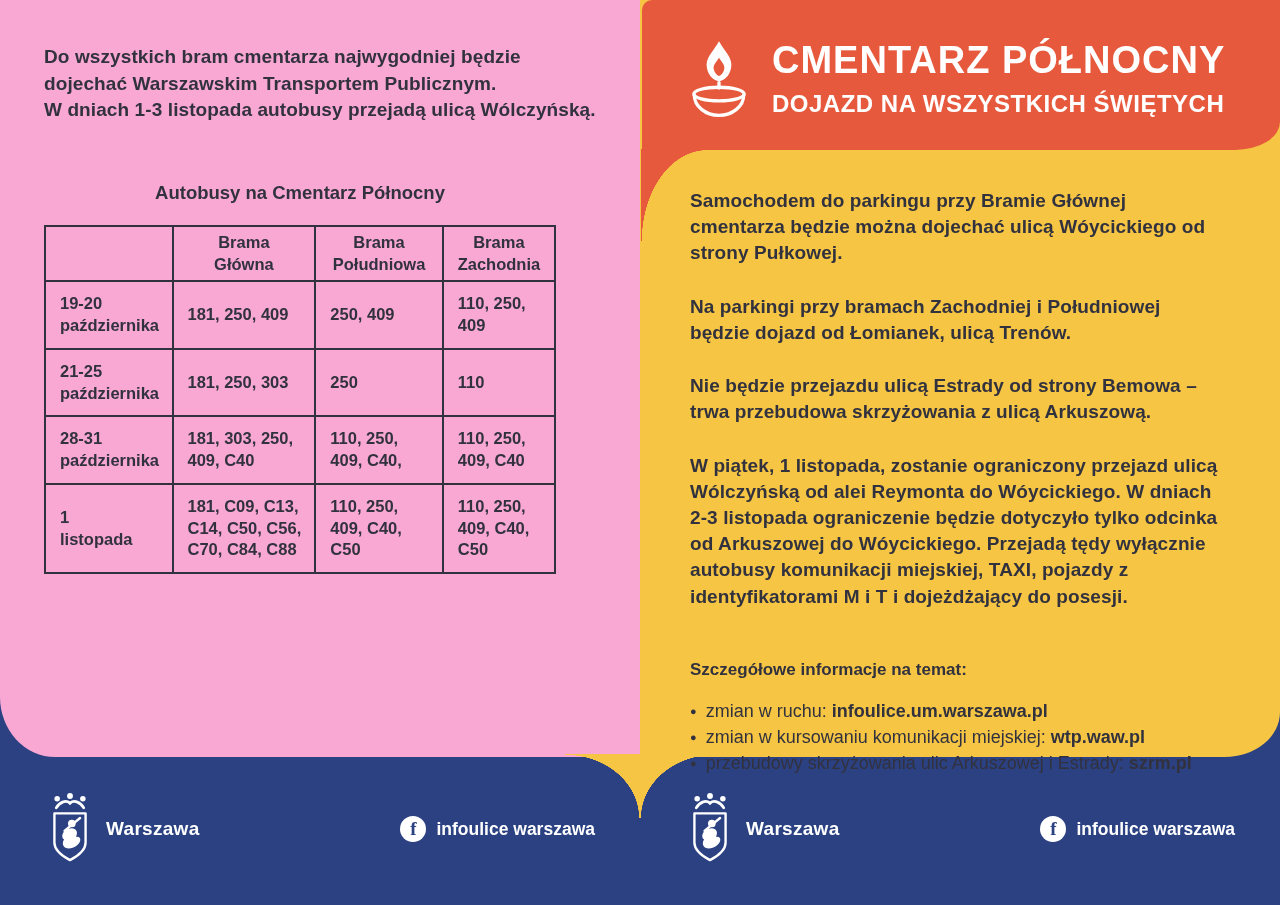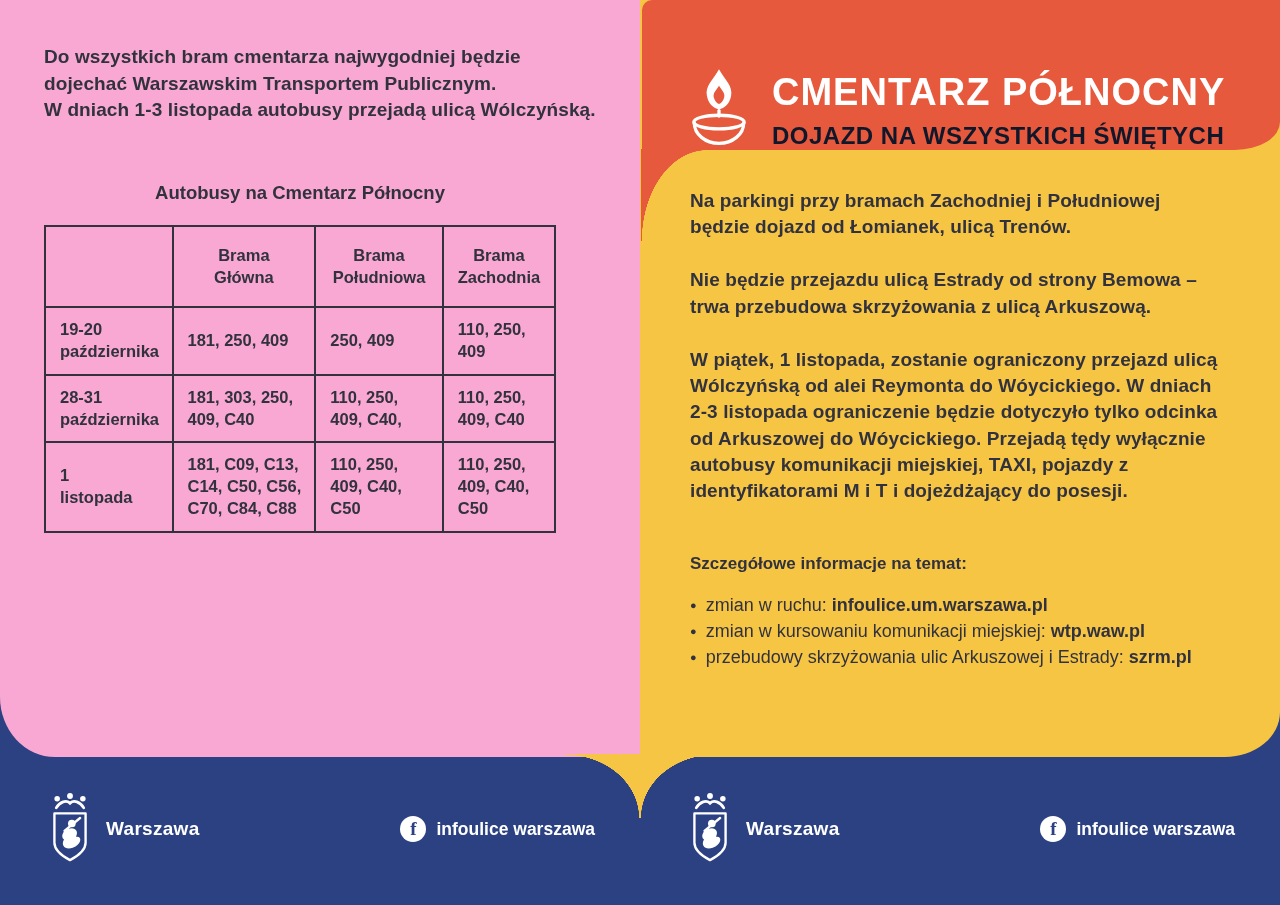--- a/index.html
+++ b/index.html
@@ -36,33 +36,33 @@
     background:radial-gradient(75px 64px at 100% 100%, rgba(0,0,0,0) 98.5%, #F6C544 99%);
   }
 
   
   .header-orange {
     position:absolute; left:642px; top:0; width:638px; height:150px;
     background:#E7593C;
     border-top-left-radius:10px;
     border-bottom-right-radius:45px 28px;
     z-index:4;
-    display:flex; align-items:flex-end;
+    display:flex; align-items:center;
     padding:8px 12px 0 46px;
   }
   .curl-header {
     position:absolute; left:641px; top:149px; width:66px; height:92px; z-index:4;
     background:radial-gradient(66px 92px at 100% 100%, rgba(0,0,0,0) 98.5%, #E7593C 99%);
   }
   .header-titles { margin-left:22px; }
   .header-title {
     color:#FFFFFF; font-weight:700; font-size:38px; letter-spacing:1px; line-height:1.1;
   }
   .header-subtitle {
-    color:#0f172a; font-weight:700; font-size:24px; letter-spacing:0.5px; margin-top:8px;
+    color:#ffffff; font-weight:700; font-size:24px; letter-spacing:0.5px; margin-top:8px;
   }
   .candle { width:62px; height:86px; flex:0 0 auto; }
 
   
   .left-content { position:relative; padding:44px 42px 0 44px; height:100%; }
   .intro {
     font-size:19px; font-weight:600; line-height:1.4; letter-spacing:0.1px;
   }
   .table-title {
     margin-top:58px; text-align:center; font-size:18.5px; font-weight:700;
@@ -77,21 +77,21 @@
   .tr { display:table-row; }
   .tc {
     display:table-cell; vertical-align:middle;
     border-right:2px solid #32323E; border-bottom:2px solid #32323E;
     padding:11px 8px 11px 14px;
   }
   .tc.c0 { width:25%; }
   .tc.c1 { width:28%; }
   .tc.c2 { width:25%; }
   .tc.c3 { width:22%; }
-  .th-row .tc { text-align:center; padding:18px 4px; height:46px; }
+  .th-row .tc { text-align:center; padding:5px 4px; height:46px; }
 
   
   .right-content {
     position:absolute; left:690px; top:188px; width:532px; z-index:5;
   }
   .para {
     font-size:19px; font-weight:600; line-height:1.38; letter-spacing:0.1px;
     margin-bottom:27px;
   }
   .para:last-of-type { margin-bottom:0; }
@@ -143,20 +143,27 @@
         <div class="tc c3 preline">Brama
 Zachodnia</div>
       </div>
       <div class="tr">
         <div class="tc c0 preline">19-20
 października</div>
         <div class="tc c1 preline">181, 250, 409</div>
         <div class="tc c2 preline">250, 409</div>
         <div class="tc c3 preline">110, 250,
 409</div>
+      </div>
+      <div class="tr">
+        <div class="tc c0 preline">21-25
+października</div>
+        <div class="tc c1 preline">181, 250, 303</div>
+        <div class="tc c2 preline">250</div>
+        <div class="tc c3 preline">110</div>
       </div>
       <div class="tr">
         <div class="tc c0 preline">28-31
 października</div>
         <div class="tc c1 preline">181, 303, 250,
 409, C40</div>
         <div class="tc c2 preline">110, 250,
 409, C40,</div>
         <div class="tc c3 preline">110, 250,
 409, C40</div>
@@ -189,20 +196,21 @@
     <path d="M6.5 59.5 A25.5 21 0 0 0 57.5 59.5" fill="none" stroke="#FFFFFF" stroke-width="3.4" stroke-linecap="round"></path>
   </svg>
   <div class="header-titles">
     <div class="header-title">CMENTARZ PÓŁNOCNY</div>
     <div class="header-subtitle">DOJAZD NA WSZYSTKICH ŚWIĘTYCH</div>
   </div>
 </div>
 <div class="curl-header"></div>
 
 <div class="right-content">
+  <div class="para">Samochodem do parkingu przy Bramie Głównej cmentarza będzie można dojechać ulicą Wóycickiego od strony Pułkowej.</div>
   <div class="para">Na parkingi przy bramach Zachodniej i Południowej będzie dojazd od Łomianek, ulicą Trenów.</div>
   <div class="para">Nie będzie przejazdu ulicą Estrady od strony Bemowa – trwa przebudowa skrzyżowania z ulicą Arkuszową.</div>
   <div class="para">W piątek, 1 listopada, zostanie ograniczony przejazd ulicą Wólczyńską od alei Reymonta do Wóycickiego. W dniach 2-3 listopada ograniczenie będzie dotyczyło tylko odcinka od Arkuszowej do Wóycickiego. Przejadą tędy wyłącznie autobusy komunikacji miejskiej, TAXI, pojazdy z identyfikatorami M i T i dojeżdżający do posesji.</div>
 
   <div class="info-block">
     <div class="info-heading">Szczegółowe informacje na temat:</div>
     <div class="info-item">
       <span class="bullet">●</span>
       <span><span class="info-text">zmian w ruchu: </span><span class="info-link">infoulice.um.warszawa.pl</span></span>
     </div>

